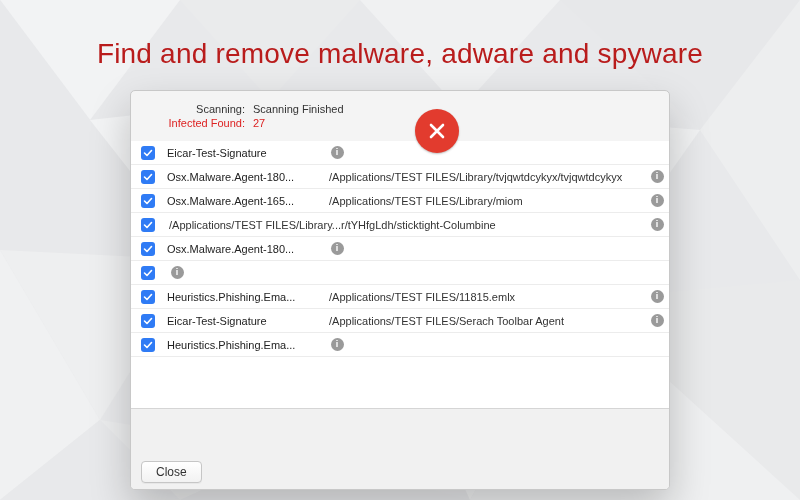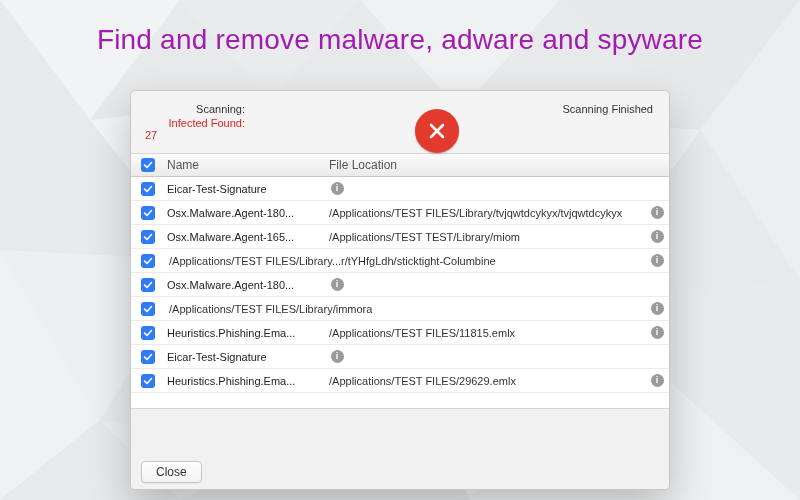--- a/index.html
+++ b/index.html
@@ -6,44 +6,44 @@
   body {
     width: 800px; height: 500px; overflow: hidden;
     font-family: -apple-system, "Helvetica Neue", Arial, sans-serif;
     background: #e8e9eb;
     position: relative;
   }
   
   .bg { position: absolute; inset: 0; }
   .bg svg { width: 100%; height: 100%; display: block; }
   .headline {
-    position: absolute; top: 24px; left: 0; right: 0;
+    position: absolute; top: 38px; left: 0; right: 0;
     text-align: center;
-    font-size: 28px; font-weight: 300; color: #a21caf;
+    font-size: 28px; font-weight: 300; color: #b91c1c;
     letter-spacing: .2px;
   }
   .window {
     position: absolute;
     left: 130px; top: 90px;
     width: 540px; height: 400px;
     background: #f4f4f4;
     border: 1px solid #c8c8c8;
     border-radius: 5px;
     box-shadow: 0 18px 40px rgba(0,0,0,.22);
     overflow: hidden;
     display: flex; flex-direction: column;
   }
   .summary {
     position: relative;
     padding: 10px 16px 10px 14px;
     font-size: 11px; color: #333;
   }
-  .summary .row { display: flex; margin: 2px 0; justify-content: space-between; }
+  .summary .row { display: flex; gap: 8px; margin: 2px 0; }
   .summary .row .lab { width: 100px; text-align: right; }
-  .summary .row.infected { color: #d22; flex-direction: column; }
+  .summary .row.infected { color: #d22; }
   .big-stop {
     position: absolute; right: 210px; top: 18px;
     width: 44px; height: 44px; border-radius: 50%;
     background: #e23b2e;
     display: flex; align-items: center; justify-content: center;
     box-shadow: 0 1px 2px rgba(0,0,0,.25);
   }
   .big-stop svg { width: 20px; height: 20px; }
   .col-header {
     display: flex; align-items: center;
@@ -148,32 +148,20 @@
       <span class="lab">Infected Found:</span>
       <span>27</span>
     </div>
     <div class="big-stop">
       <svg viewBox="0 0 20 20">
         <path d="M4 4 L16 16 M16 4 L4 16" stroke="#fff" stroke-width="2.6" stroke-linecap="round" fill="none"></path>
       </svg>
     </div>
   </div>
 
-  <div class="col-header">
-    <div class="cb-cell">
-      <div class="cb">
-        <svg viewBox="0 0 10 10">
-            <path d="M1.5 5 L4 7.5 L8.5 2.5" stroke="#fff" stroke-width="1.6" fill="none" stroke-linecap="round" stroke-linejoin="round"></path>
-          </svg>
-      </div>
-    </div>
-    <div class="name-col">Name</div>
-    <div class="loc-col">File Location</div>
-    <div class="pad"></div>
-  </div>
 
   <div class="list" id="list">
       <div class="row-item">
         <div class="cb-cell">
           <div class="cb">
             <svg viewBox="0 0 10 10">
               <path d="M1.5 5 L4 7.5 L8.5 2.5" stroke="#fff" stroke-width="1.6" fill="none" stroke-linecap="round" stroke-linejoin="round"></path>
             </svg>
           </div>
         </div>
@@ -198,21 +186,21 @@
       </div>
       <div class="row-item">
         <div class="cb-cell">
           <div class="cb">
             <svg viewBox="0 0 10 10">
               <path d="M1.5 5 L4 7.5 L8.5 2.5" stroke="#fff" stroke-width="1.6" fill="none" stroke-linecap="round" stroke-linejoin="round"></path>
             </svg>
           </div>
         </div>
         <div class="name-col">Osx.Malware.Agent-165...</div>
-        <div class="loc-col">/Applications/TEST TEST/Library/miom</div>
+        <div class="loc-col">/Applications/TEST FILES/Library/miom</div>
         <div class="info-cell">
           <div class="info-dot">i</div>
         </div>
       </div>
       <div class="row-item">
         <div class="cb-cell">
           <div class="cb">
             <svg viewBox="0 0 10 10">
               <path d="M1.5 5 L4 7.5 L8.5 2.5" stroke="#fff" stroke-width="1.6" fill="none" stroke-linecap="round" stroke-linejoin="round"></path>
             </svg>
@@ -237,21 +225,20 @@
         </div>
       </div>
       <div class="row-item">
         <div class="cb-cell">
           <div class="cb">
             <svg viewBox="0 0 10 10">
               <path d="M1.5 5 L4 7.5 L8.5 2.5" stroke="#fff" stroke-width="1.6" fill="none" stroke-linecap="round" stroke-linejoin="round"></path>
             </svg>
           </div>
         </div>
-        <div class="loc-col">/Applications/TEST FILES/Library/immora</div>
         <div class="info-cell">
           <div class="info-dot">i</div>
         </div>
       </div>
       <div class="row-item">
         <div class="cb-cell">
           <div class="cb">
             <svg viewBox="0 0 10 10">
               <path d="M1.5 5 L4 7.5 L8.5 2.5" stroke="#fff" stroke-width="1.6" fill="none" stroke-linecap="round" stroke-linejoin="round"></path>
             </svg>
@@ -265,34 +252,34 @@
       </div>
       <div class="row-item">
         <div class="cb-cell">
           <div class="cb">
             <svg viewBox="0 0 10 10">
               <path d="M1.5 5 L4 7.5 L8.5 2.5" stroke="#fff" stroke-width="1.6" fill="none" stroke-linecap="round" stroke-linejoin="round"></path>
             </svg>
           </div>
         </div>
         <div class="name-col">Eicar-Test-Signature</div>
+        <div class="loc-col">/Applications/TEST FILES/Serach Toolbar Agent</div>
         <div class="info-cell">
           <div class="info-dot">i</div>
         </div>
       </div>
       <div class="row-item">
         <div class="cb-cell">
           <div class="cb">
             <svg viewBox="0 0 10 10">
               <path d="M1.5 5 L4 7.5 L8.5 2.5" stroke="#fff" stroke-width="1.6" fill="none" stroke-linecap="round" stroke-linejoin="round"></path>
             </svg>
           </div>
         </div>
         <div class="name-col">Heuristics.Phishing.Ema...</div>
-        <div class="loc-col">/Applications/TEST FILES/29629.emlx</div>
         <div class="info-cell">
           <div class="info-dot">i</div>
         </div>
       </div>
     </div>
 
   <div class="footer">
     <button class="btn">Close</button>
     <span class="spacer"></span>
   </div>

